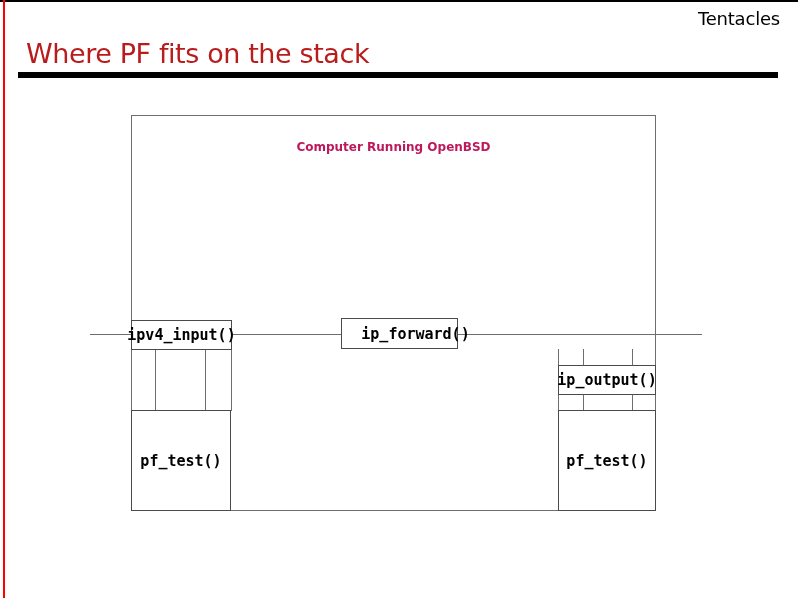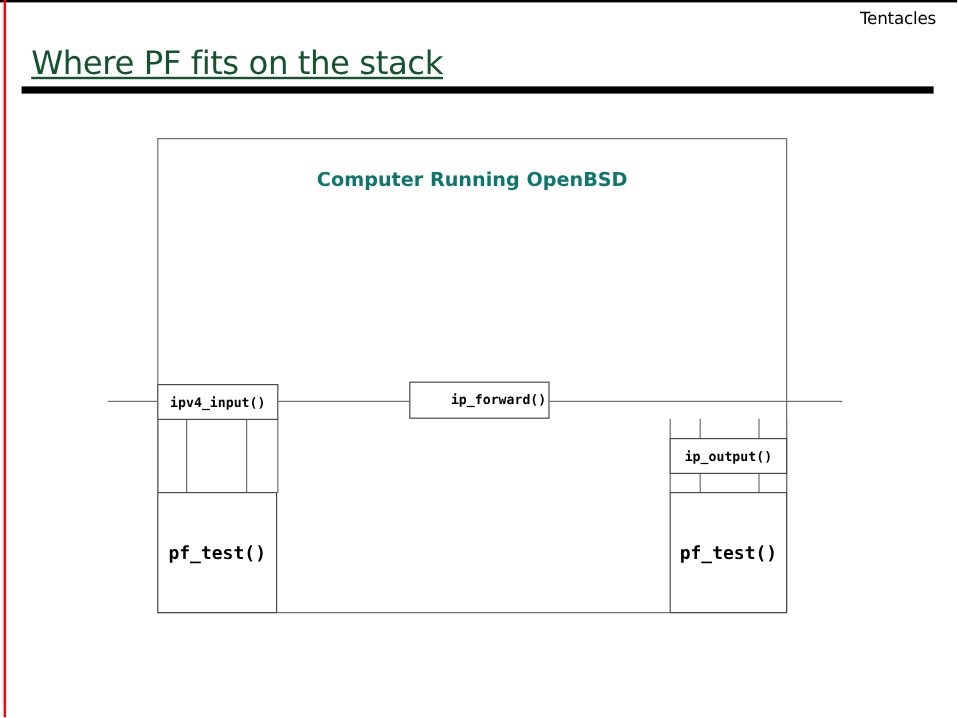--- a/index.html
+++ b/index.html
@@ -37,37 +37,36 @@
     height: 598px;
     background: #fe0000;
   }
 
   
   .deck-name {
     position: absolute;
     right: 18px;
     top: 8px;
     font-family: "DejaVu Sans", sans-serif;
-    font-size: 14px;
+    font-size: 18px;
     font-weight: 400;
     color: #000000;
     letter-spacing: -0.2px;
     white-space: nowrap;
   }
   .slide-title {
     position: absolute;
     left: 26px;
     top: 38px;
     font-family: "DejaVu Sans", sans-serif;
     font-size: 27px;
     font-weight: 400;
-    color: #14532d;
+    color: #b91c1c;
     letter-spacing: -0.4px;
     white-space: nowrap;
-    text-decoration: underline;
   }
   .title-rule {
     position: absolute;
     left: 18px;
     top: 72px;
     width: 760px;
     height: 6px;
     background: #000000;
   }
 
@@ -92,35 +91,35 @@
     height: 396px;
   }
   .host-label {
     position: absolute;
     left: 131px;
     top: 140px;
     width: 525px;
     text-align: center;
     font-family: "DejaVu Sans", sans-serif;
     font-weight: bold;
-    font-size: 16px;
-    color: #0f766e;
+    font-size: 12px;
+    color: #be185d;
   }
 
   .fnbox {
     position: absolute;
     box-sizing: border-box;
     border: 1px solid #4a4a4a;
     background: #ffffff;
     display: flex;
     align-items: center;
     justify-content: center;
     font-family: "DejaVu Sans Mono", monospace;
     font-weight: bold;
-    font-size: 11px;
+    font-size: 15px;
     color: #000000;
     z-index: 4;
     white-space: nowrap;
   }
   .fn-ipv4in   { left: 131px; top: 320px; width: 101px; height: 30px; }
   .fn-forward  { left: 341px; top: 318px; width: 117px; height: 31px; padding-left: 32px; }
   .fn-ipout    { left: 558px; top: 320px; width: 98px;  height: 30px; margin-top: 45px; }
 
   .pfbox {
     position: absolute;

